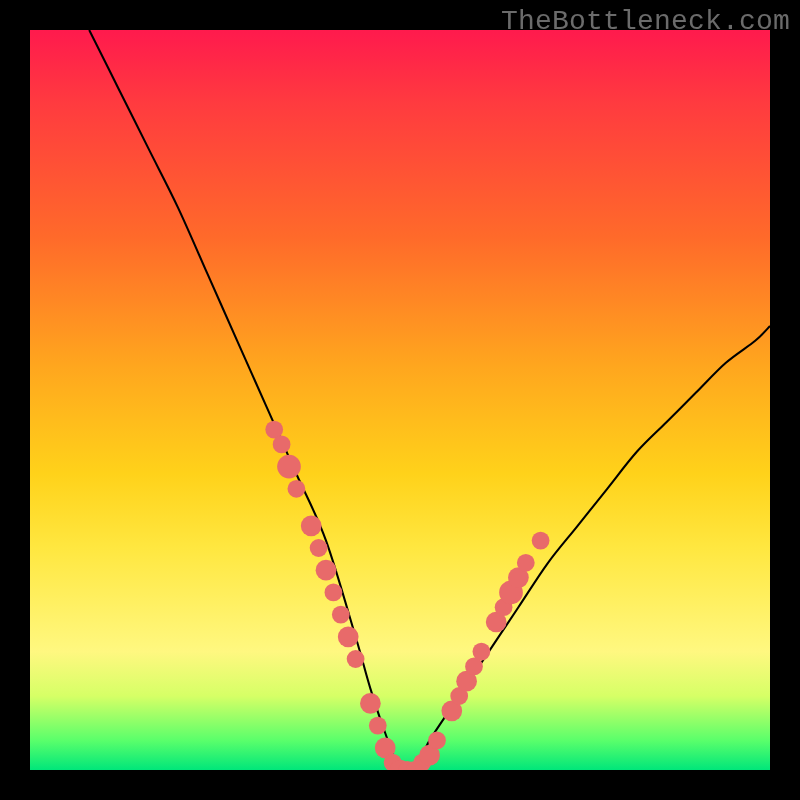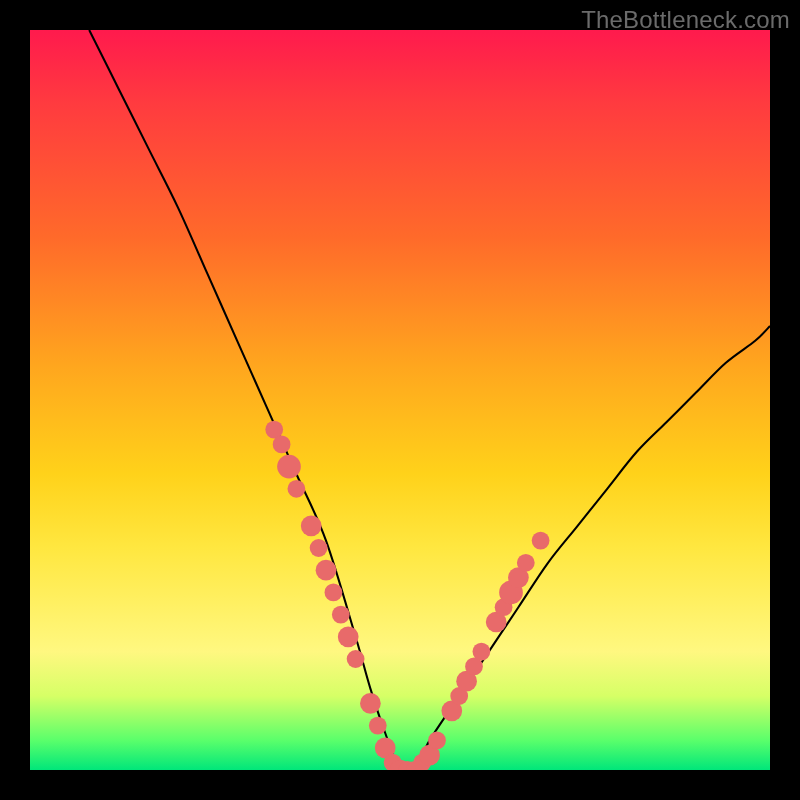--- a/index.html
+++ b/index.html
@@ -33,24 +33,25 @@
       #fff880 84%,
       #d6ff66 90%,
       #5aff6b 96%,
       #00e67a 100%);
   }
   .watermark {
     position: absolute;
     top: 6px;
     right: 10px;
     color: #6b6b6b;
-    font-size: 24px;
+    font-size: 28px;
     font-weight: 500;
     letter-spacing: 0.2px;
     user-select: none;
+    font-family: Liberation Mono, monospace;
   }
   svg.curve {
     position: absolute;
     left: 0;
     top: 0;
     width: 740px;
     height: 740px;
   }
 </style>
 </head>

